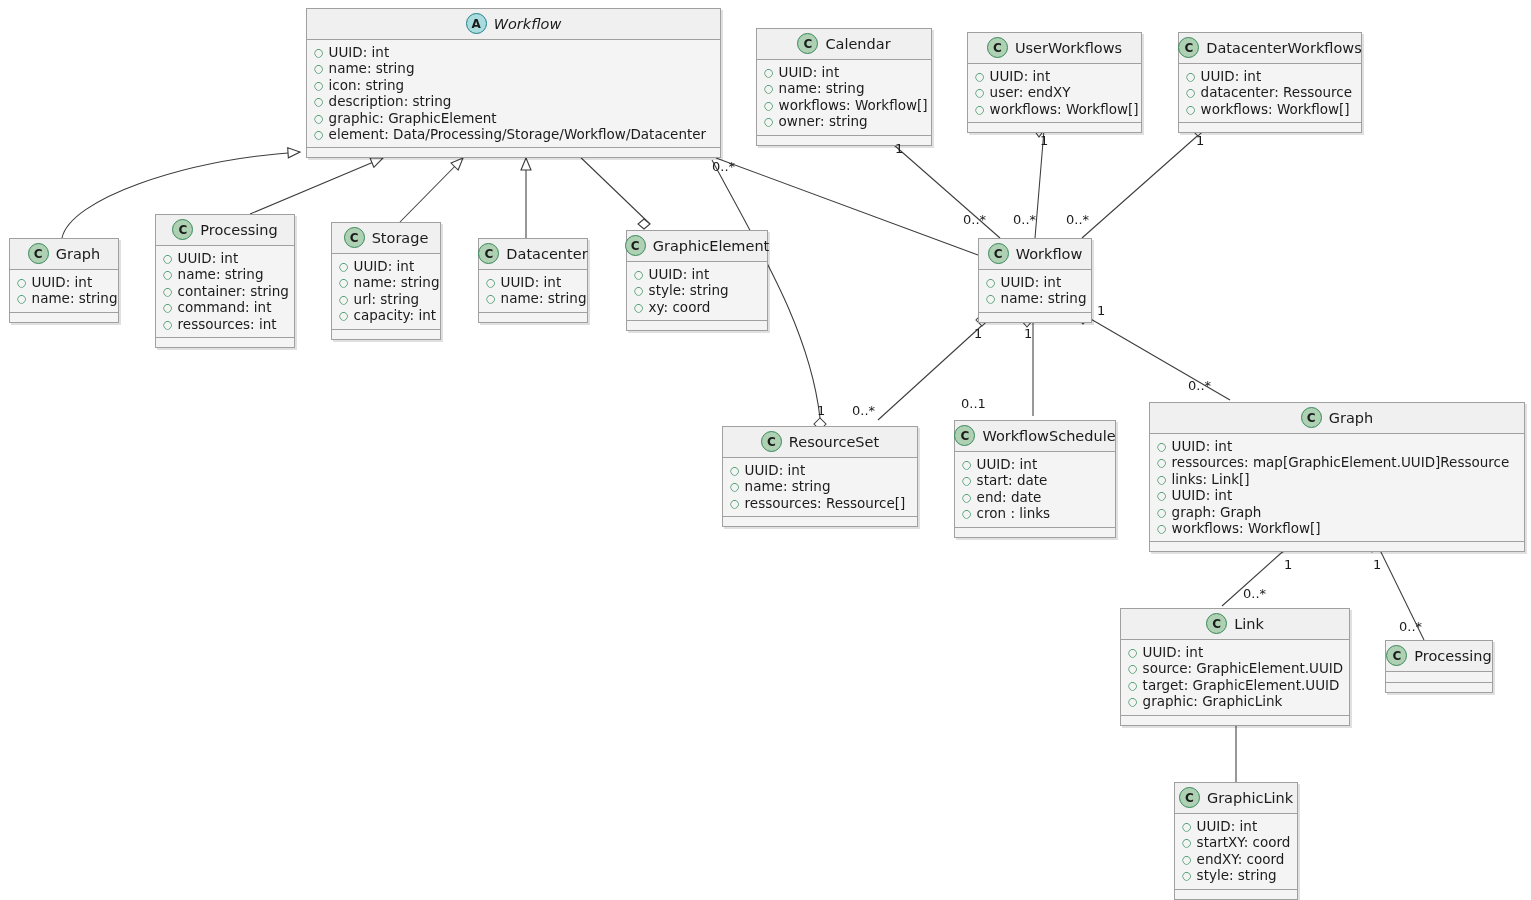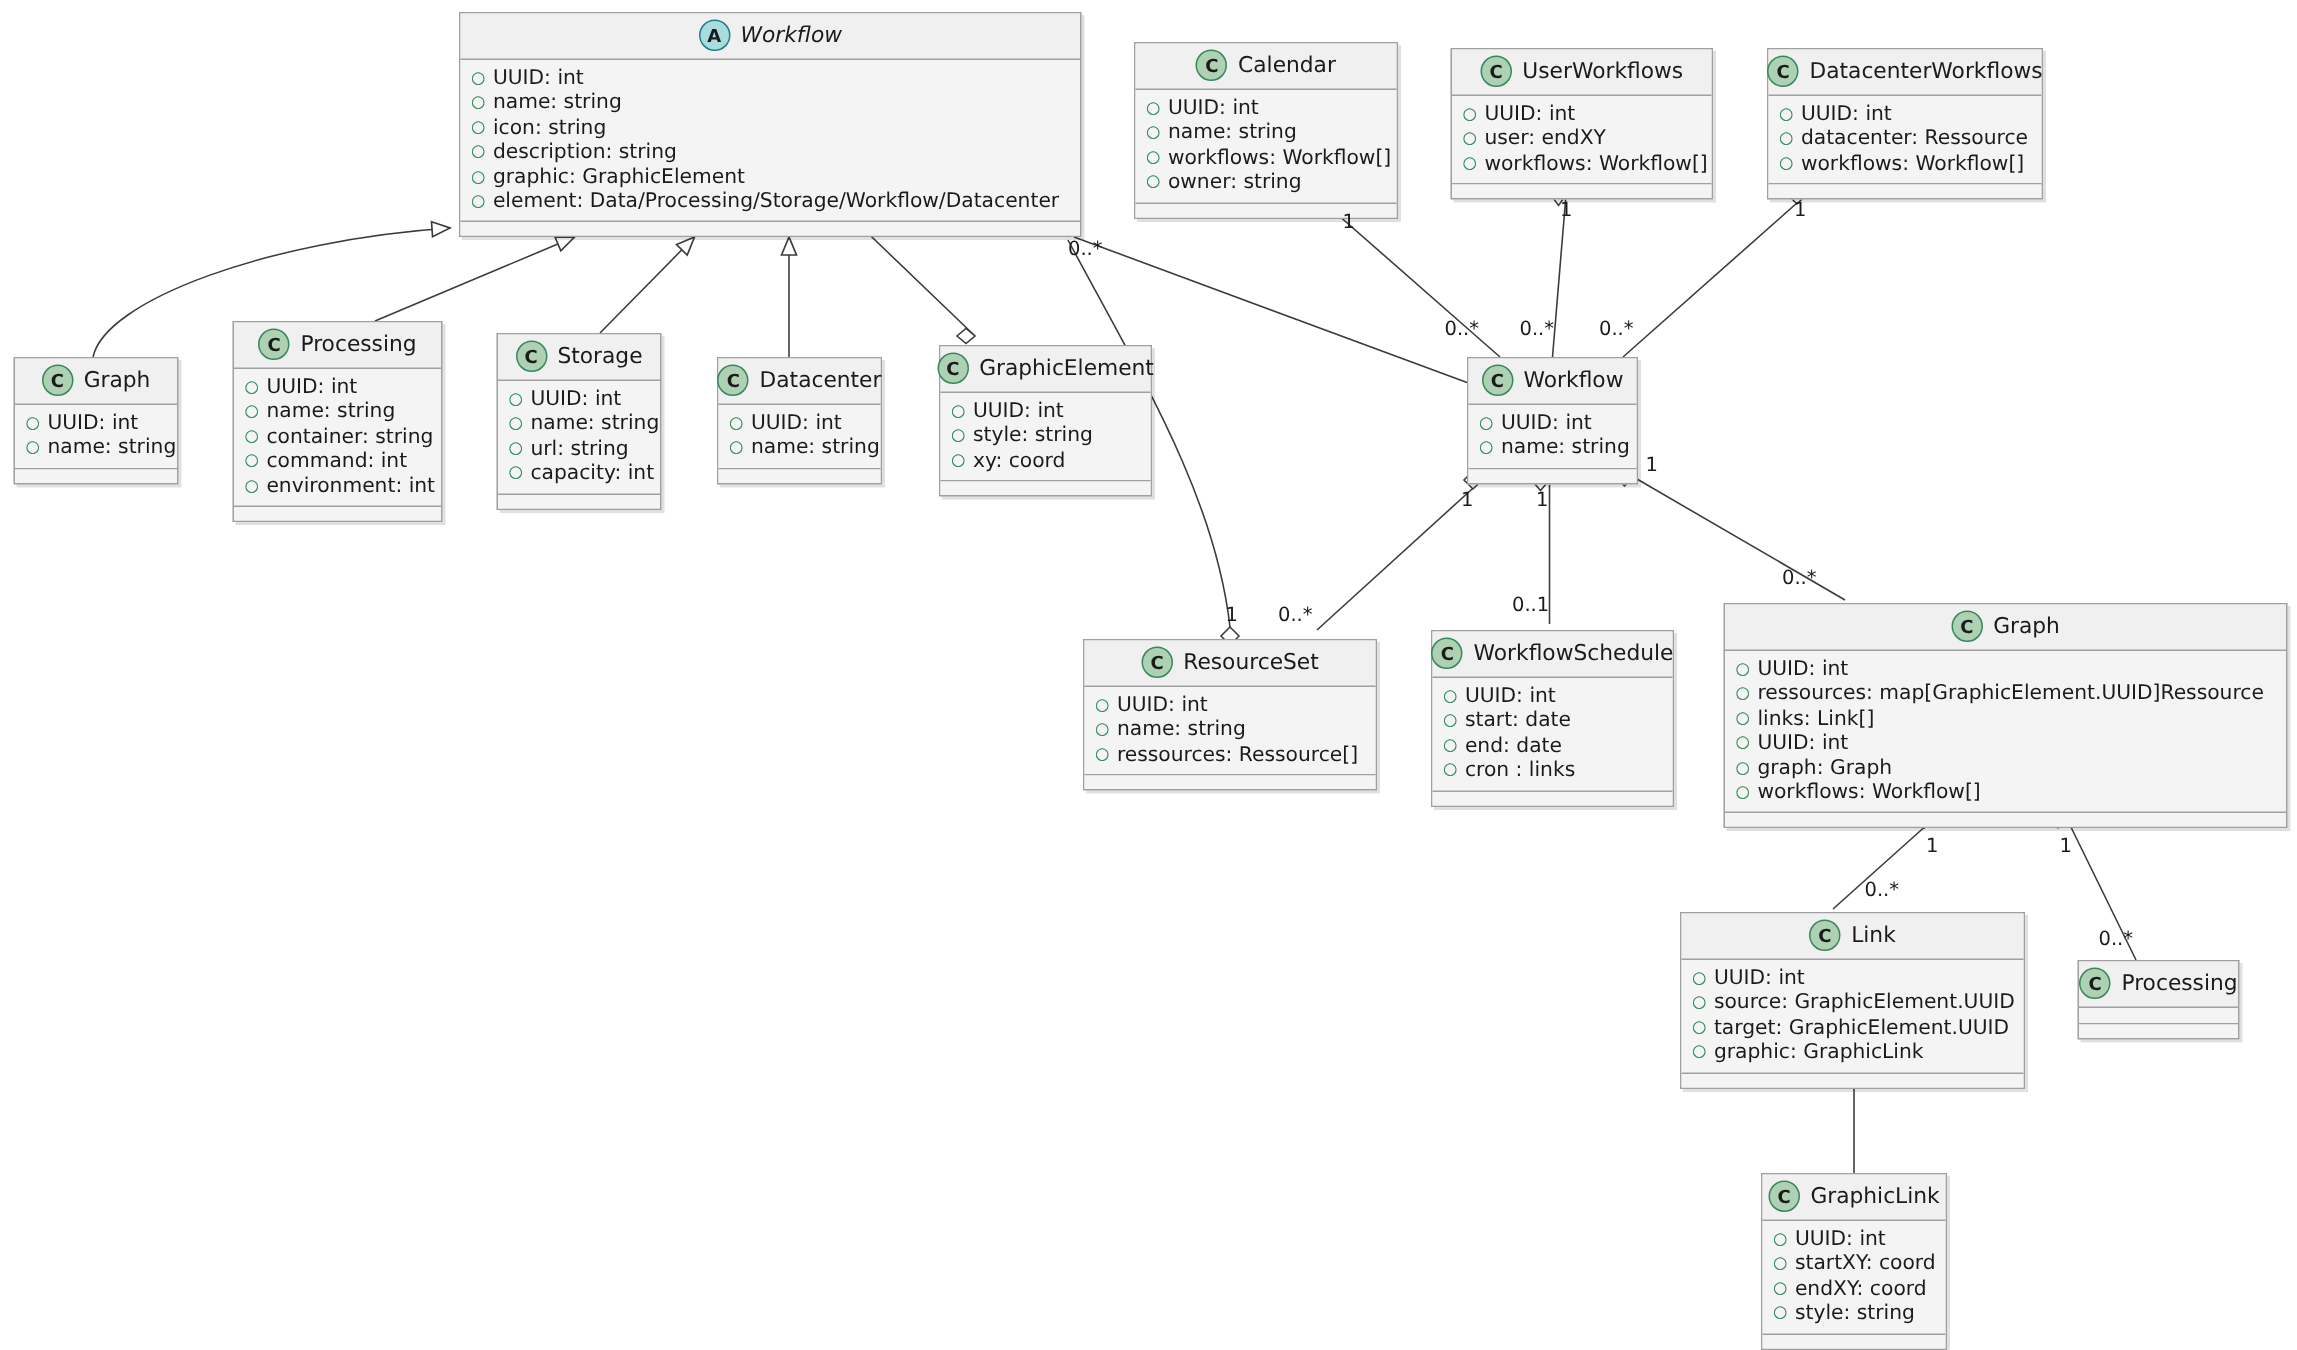--- a/index.html
+++ b/index.html
@@ -250,21 +250,21 @@
           <div class="attr">
             <span class="vis">○</span>
             <span>container: string</span>
           </div>
           <div class="attr">
             <span class="vis">○</span>
             <span>command: int</span>
           </div>
           <div class="attr">
             <span class="vis">○</span>
-            <span>environment: int</span>
+            <span>ressources: int</span>
           </div>
         </div>
         <div class="uml-foot"></div>
       </div>
       <div class="uml-class" style="left: 331px; top: 222px; width: 110px;">
         <div class="uml-header">
           <span class="stereo c">C</span>
           <span class="uml-title">Storage</span>
         </div>
         <div class="uml-attrs">
@@ -486,20 +486,20 @@
       <span class="mult" style="left: 1040px; top: 133px;">1</span>
       <span class="mult" style="left: 1196px; top: 133px;">1</span>
       <span class="mult" style="left: 963px; top: 212px;">0..*</span>
       <span class="mult" style="left: 1013px; top: 212px;">0..*</span>
       <span class="mult" style="left: 1066px; top: 212px;">0..*</span>
       <span class="mult" style="left: 974px; top: 326px;">1</span>
       <span class="mult" style="left: 1024px; top: 326px;">1</span>
       <span class="mult" style="left: 1097px; top: 303px;">1</span>
       <span class="mult" style="left: 817px; top: 403px;">1</span>
       <span class="mult" style="left: 852px; top: 403px;">0..*</span>
-      <span class="mult" style="left: 1008px; top: 396px;">0..1</span>
+      <span class="mult" style="left: 961px; top: 396px;">0..1</span>
       <span class="mult" style="left: 1188px; top: 378px;">0..*</span>
       <span class="mult" style="left: 1284px; top: 557px;">1</span>
       <span class="mult" style="left: 1243px; top: 586px;">0..*</span>
       <span class="mult" style="left: 1373px; top: 557px;">1</span>
       <span class="mult" style="left: 1399px; top: 619px;">0..*</span>
     </div>
 </div>
 
 </body></html>

